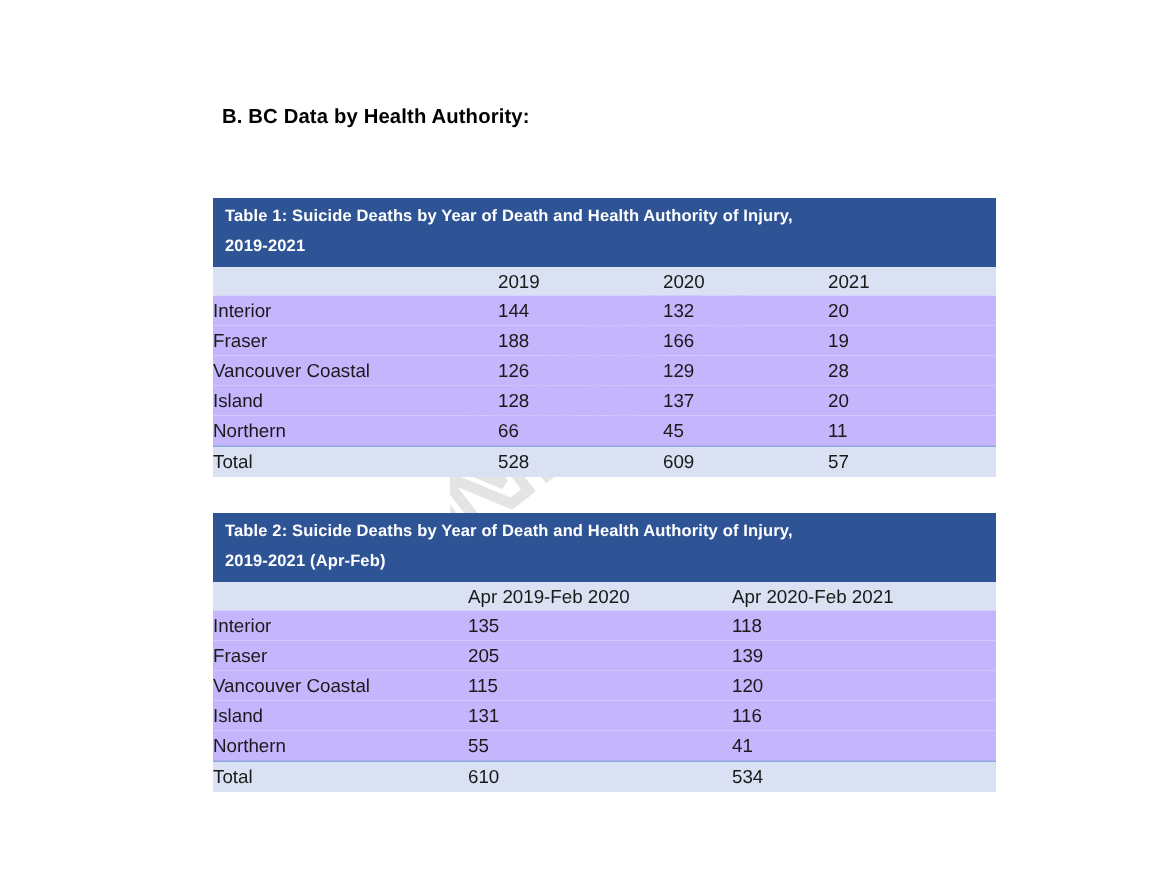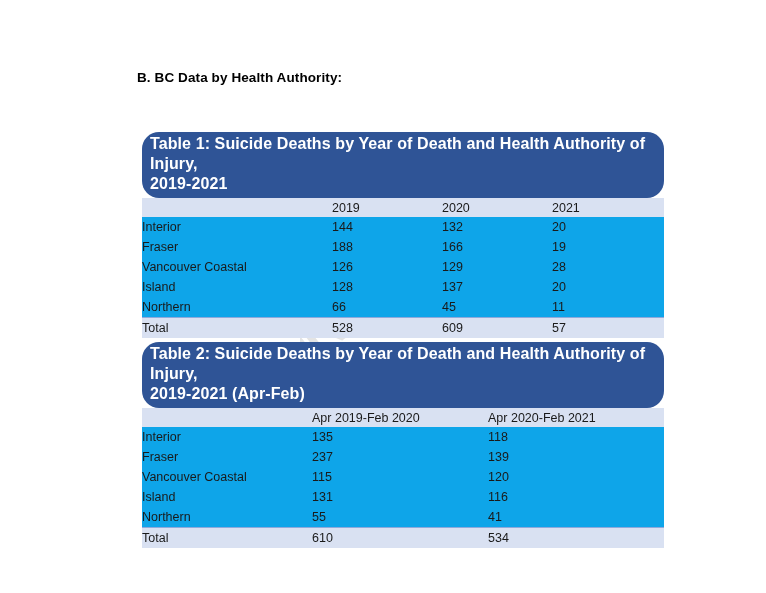--- a/index.html
+++ b/index.html
@@ -44,21 +44,21 @@
     -webkit-text-stroke: 7px #e3e3e3;
     white-space: nowrap;
     transform: rotate(-38deg);
     transform-origin: left top;
     opacity: 0.95;
   }
 
   
   .section-heading {
     position: absolute;
-    left: 137px;
+    left: 148px;
     top: 70px;
     font-size: 13.5px;
     font-weight: bold;
     color: #000000;
     letter-spacing: 0.1px;
     z-index: 3;
   }
 
   
   .table-block {
@@ -74,41 +74,40 @@
     width: 100%;
     border-collapse: collapse;
     table-layout: fixed;
     font-size: 12.5px;
   }
 
   .tbl-title-row td {
     background: #2f5496;
     color: #ffffff;
     font-weight: bold;
-    font-size: 16px;
+    font-size: 11px;
     line-height: 20px;
     padding: 2px 8px 4px 8px;
     letter-spacing: 0.1px;
-    border-radius: 17px;
   }
   .tbl-title-row td .title-line {
     display: block;
   }
 
   .col-head-row td {
     background: #d9e1f2;
     font-weight: normal;
     font-size: 12.5px;
     height: 19px;
     padding: 0;
     vertical-align: middle;
   }
 
   tr.body-row td {
-    background: #0ea5e9;
+    background: #c4b5fd;
     height: 20px;
     padding: 0;
     vertical-align: middle;
   }
 
   tr.total-row td {
     background: #d9e1f2;
     height: 20px;
     padding: 0;
     vertical-align: middle;
@@ -227,21 +226,21 @@
           <td class="num-cell">Apr 2020-Feb 2021</td>
         </tr>
 
         <tr class="body-row">
           <td class="label-cell">Interior</td>
           <td class="num-cell">135</td>
           <td class="num-cell">118</td>
         </tr>
         <tr class="body-row">
           <td class="label-cell">Fraser</td>
-          <td class="num-cell">237</td>
+          <td class="num-cell">205</td>
           <td class="num-cell">139</td>
         </tr>
         <tr class="body-row">
           <td class="label-cell">Vancouver Coastal</td>
           <td class="num-cell">115</td>
           <td class="num-cell">120</td>
         </tr>
         <tr class="body-row">
           <td class="label-cell">Island</td>
           <td class="num-cell">131</td>

